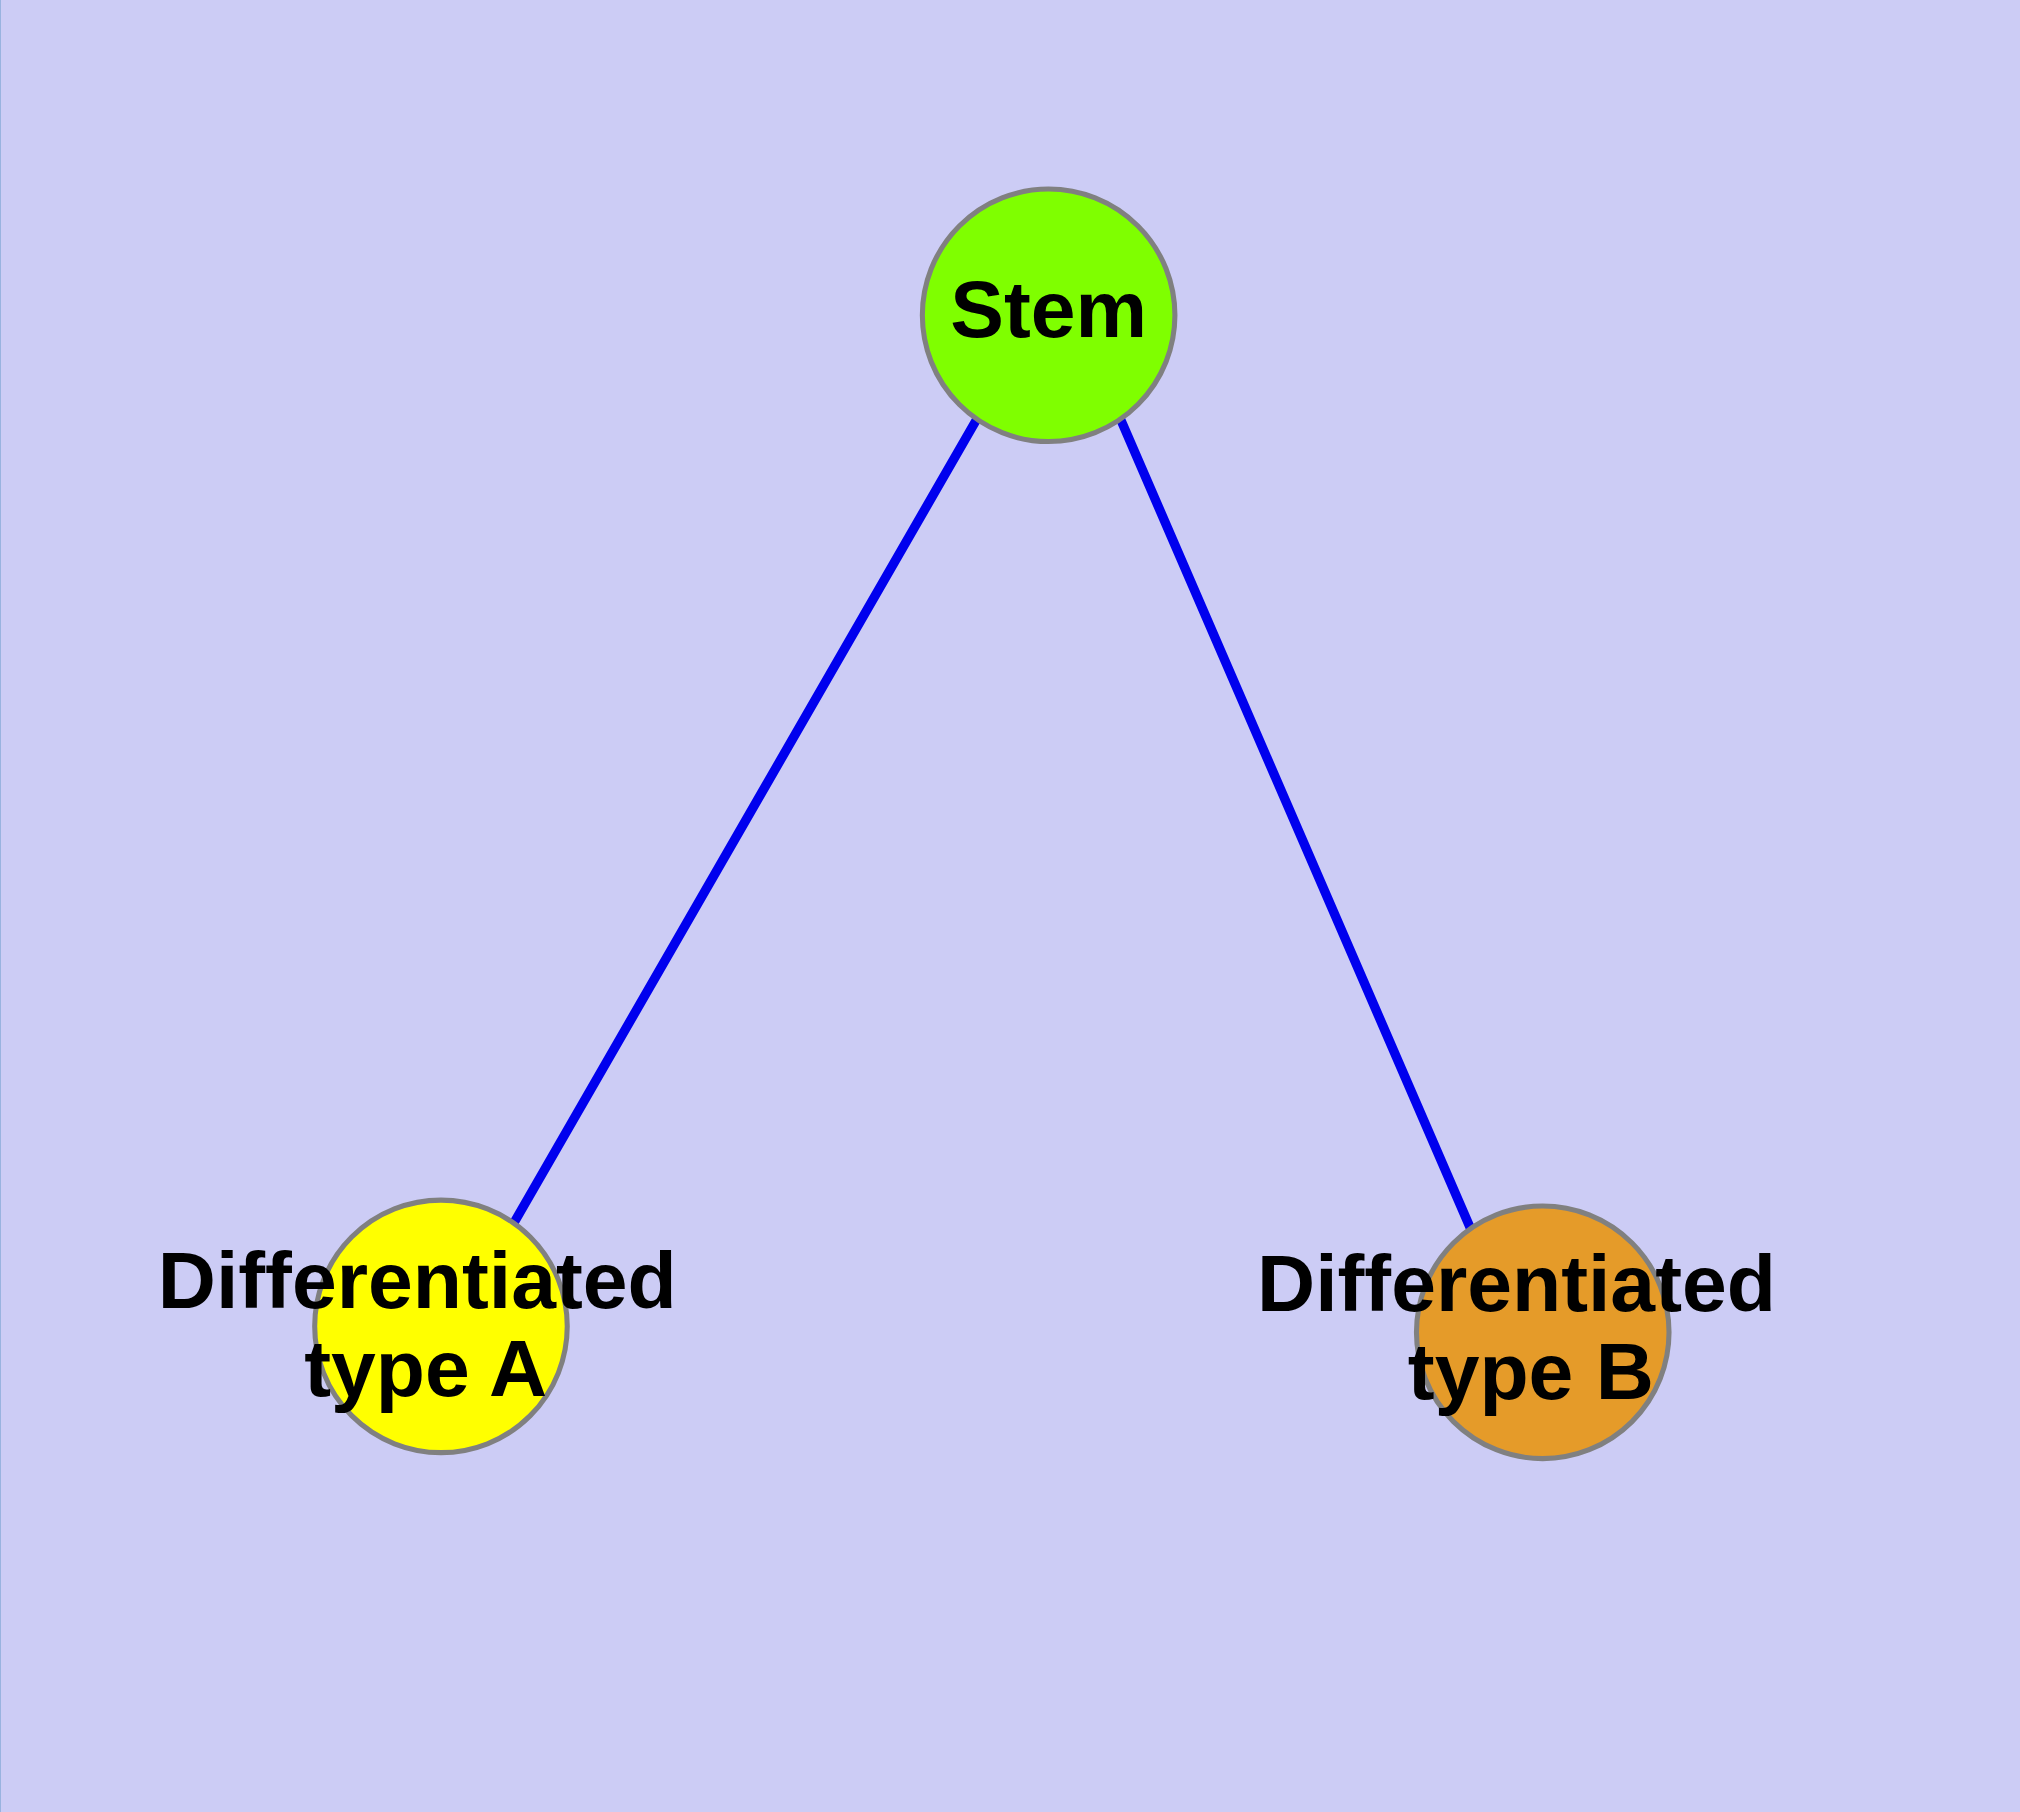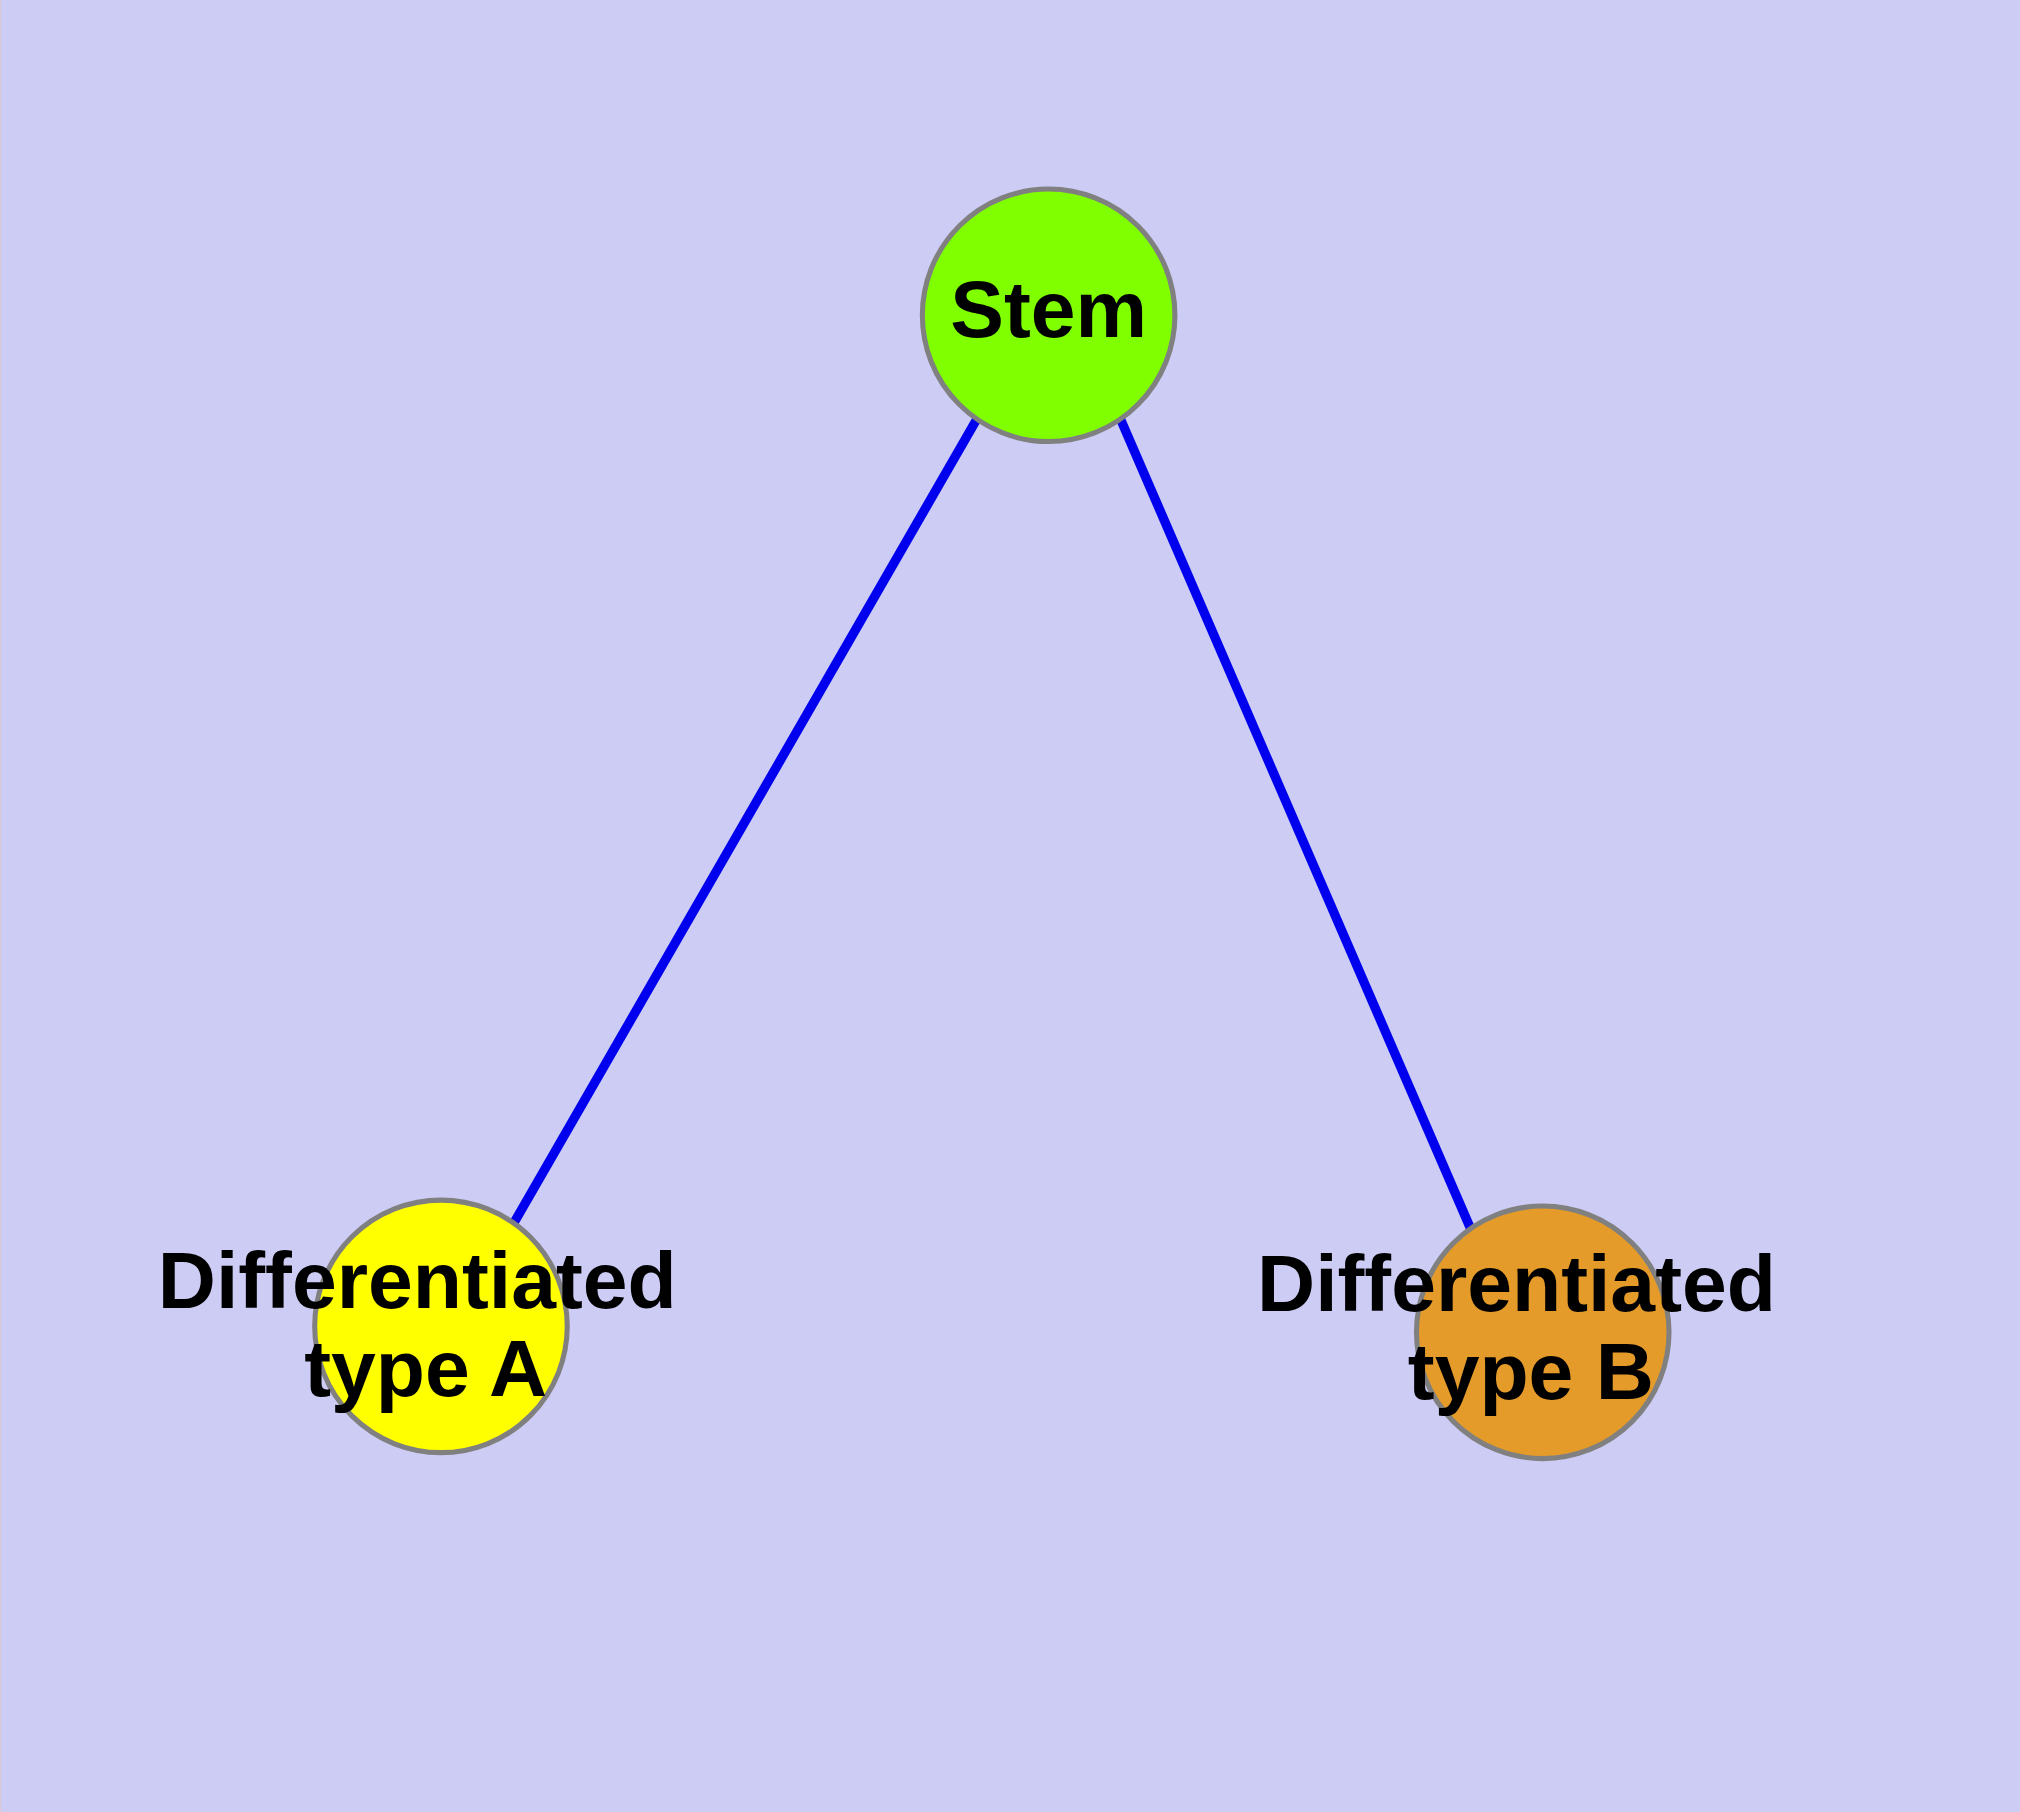--- a/index.html
+++ b/index.html
@@ -4,21 +4,21 @@
 <style>
   html, body {
     margin: 0;
     padding: 0;
     background: #ccccf5;
   }
   #canvas {
     position: relative;
     width: 1987px;
     height: 1812px;
-    background: #fdba74;
+    background: #0369a1;
     overflow: hidden;
     font-family: "Liberation Sans", sans-serif;
   }
   #graph-svg {
     position: absolute;
     top: 0;
     left: 0;
     width: 2021px;
     height: 1812px;
     display: block;

